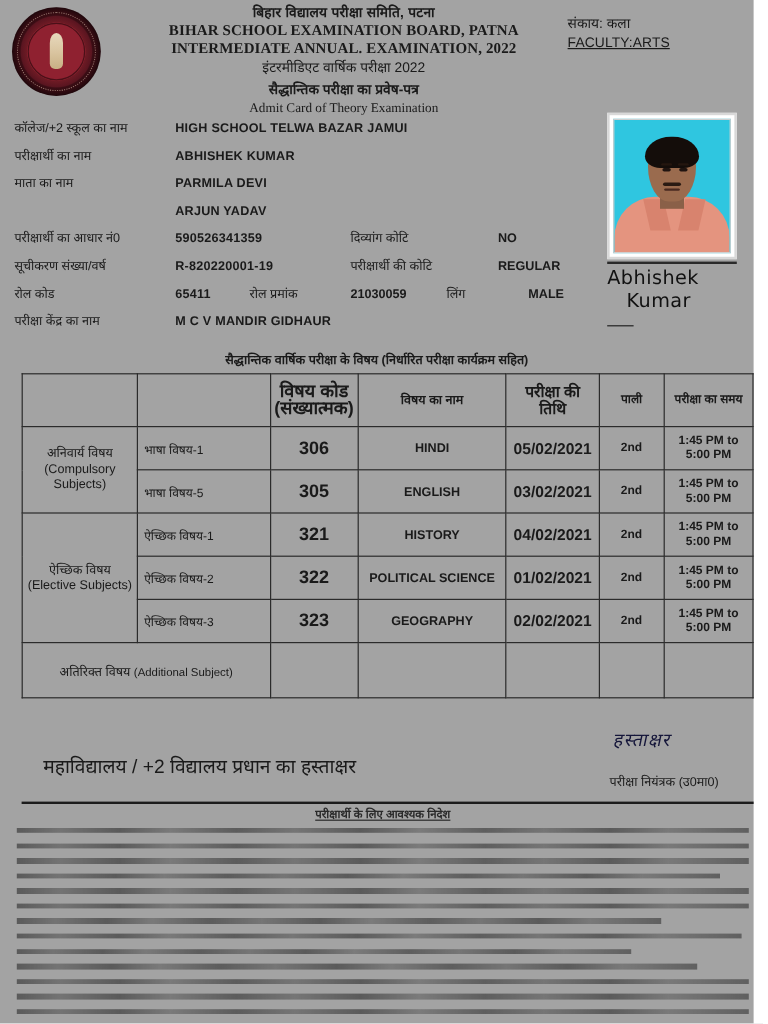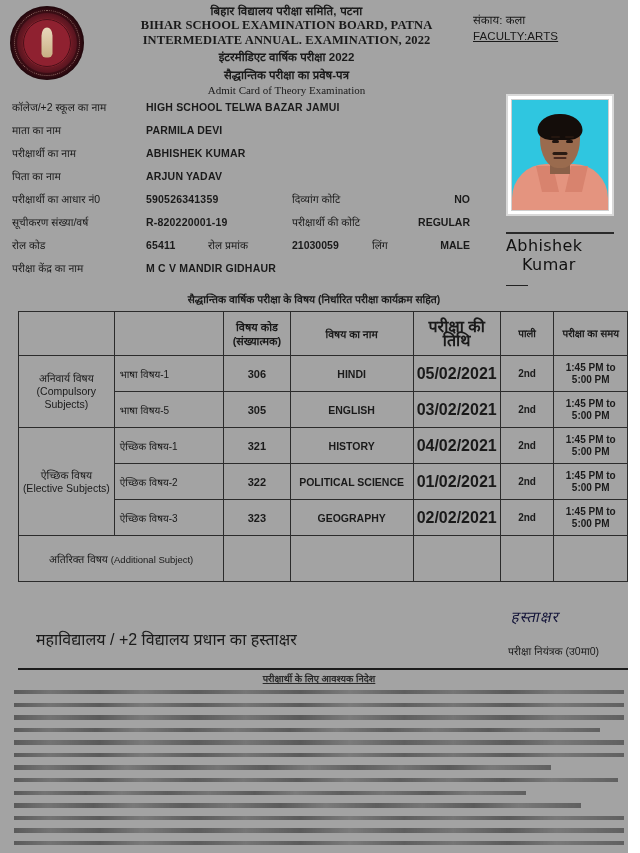--- a/index.html
+++ b/index.html
@@ -82,21 +82,21 @@
   }
   .t-en-1, .t-en-2 {
     font-family: "Liberation Serif", "DejaVu Serif", serif;
     font-size: 12.5px;
     font-weight: bold;
     line-height: 15px;
     letter-spacing: .1px;
   }
   .t-hi-2 {
     font-size: 11.5px;
-    font-weight: bold;
+    font-weight: normal;
     line-height: 16px;
     padding-top: 1px;
   }
   .t-hi-3 {
     font-size: 11.5px;
     font-weight: bold;
     line-height: 16px;
     padding-top: 2px;
   }
   .t-en-3 {
@@ -214,21 +214,21 @@
     position: absolute;
     left: 50%;
     top: 52px;
     transform: translateX(-50%);
     width: 15px; height: 3px;
     background: #2a1a12;
     border-radius: 3px;
   }
 
   .sign-box {
-    margin-top: 16px;
+    margin-top: 2px;
     width: 108px;
     height: 54px;
     position: relative;
     border-top: 2px solid #2a2a2a;
   }
   .sign-text {
     font-family: "DejaVu Sans", sans-serif;
     font-size: 16px;
     line-height: 19px;
     color: #111;
@@ -271,21 +271,20 @@
   }
   .dlabel2 {
     position: absolute;
     left: 292px;
     font-size: 10.5px;
   }
   .dvalue2 {
     position: absolute;
     left: 415px;
     width: 55px;
-    text-align: right;
     font-weight: bold;
     font-size: 10.5px;
   }
   .dlabel3 {
     position: absolute;
     left: 208px;
     font-size: 10.5px;
   }
   .dvalue3 {
     position: absolute;
@@ -347,34 +346,34 @@
   .c-slot {
     width: 120px;
     text-align: left;
     padding-left: 5px !important;
     font-size: 10px;
   }
   .c-code {
     width: 68px;
     text-align: center;
     font-weight: bold;
-    font-size: 11px;
+    font-size: 15px;
   }
   .c-name {
     width: 130px;
     text-align: center;
     font-weight: bold;
     font-size: 10.5px;
     margin-left: 44px;
   }
   .c-date {
     width: 78px;
     text-align: center;
     font-weight: bold;
-    font-size: 16px;
+    font-size: 13px;
   }
   .c-shift {
     width: 58px;
     text-align: center;
     font-weight: bold;
     font-size: 10px;
   }
   .c-time {
     width: 80px;
     text-align: center;
@@ -522,29 +521,28 @@
       <div class="sign-underline"></div>
     </div>
   </div>
 
   <div class="details">
     <div class="drow">
       <span class="dlabel">कॉलेज/+2 स्कूल का नाम</span>
       <span class="dvalue">HIGH SCHOOL TELWA BAZAR JAMUI</span>
     </div>
     <div class="drow">
+      <span class="dlabel">परीक्षार्थी का नाम</span>
+      <span class="dvalue">ABHISHEK KUMAR</span>
+    </div>
+    <div class="drow">
       <span class="dlabel">माता का नाम</span>
       <span class="dvalue">PARMILA DEVI</span>
     </div>
     <div class="drow">
-      <span class="dlabel">परीक्षार्थी का नाम</span>
-      <span class="dvalue">ABHISHEK KUMAR</span>
-    </div>
-    <div class="drow">
-      <span class="dlabel">पिता का नाम</span>
       <span class="dvalue">ARJUN YADAV</span>
     </div>
     <div class="drow">
       <span class="dlabel">परीक्षार्थी का आधार नं0</span>
       <span class="dvalue">590526341359</span>
       <span class="dlabel2">दिव्यांग कोटि</span>
       <span class="dvalue2">NO</span>
     </div>
     <div class="drow">
       <span class="dlabel">सूचीकरण संख्या/वर्ष</span>

